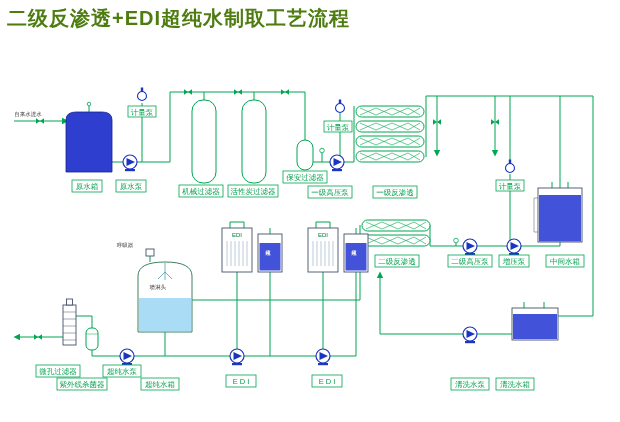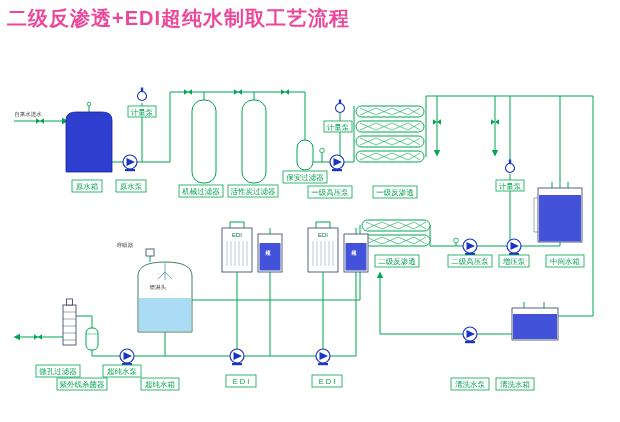--- a/index.html
+++ b/index.html
@@ -1,18 +1,18 @@
 <!DOCTYPE html>
 <html><head>
 <meta charset="utf-8">
 <style>
   html,body{margin:0;padding:0;background:#fff;}
   #stage{position:relative;width:620px;height:422px;background:#fff;overflow:hidden;
          font-family:"Liberation Sans","DejaVu Sans",sans-serif;}
-  #title{position:absolute;left:7px;top:5px;font-size:20px;font-weight:bold;color:#ec4899;
+  #title{position:absolute;left:7px;top:5px;font-size:20px;font-weight:bold;color:#4d7c0f;
          letter-spacing:1px;white-space:nowrap;}
   svg{position:absolute;left:0;top:0;font-family:"Liberation Sans","DejaVu Sans",sans-serif;}
   .pipe{fill:none;stroke:#00a651;stroke-width:1;}
   .arr{fill:#00a651;stroke:none;}
   .lblbox{fill:#ffffff;stroke:#00a651;stroke-width:0.8;}
   .lbltx{fill:#00a14e;font-size:7.5px;text-anchor:middle;}
   .tiny{font-size:5.5px;fill:#333;text-anchor:middle;}
   .edi-t{font-size:6px;fill:#007a3c;text-anchor:middle;}
   .vtext{font-size:5px;fill:#ffffff;writing-mode:vertical-rl;}
   .vessel{fill:#ffffff;stroke:#00a651;stroke-width:1;}

